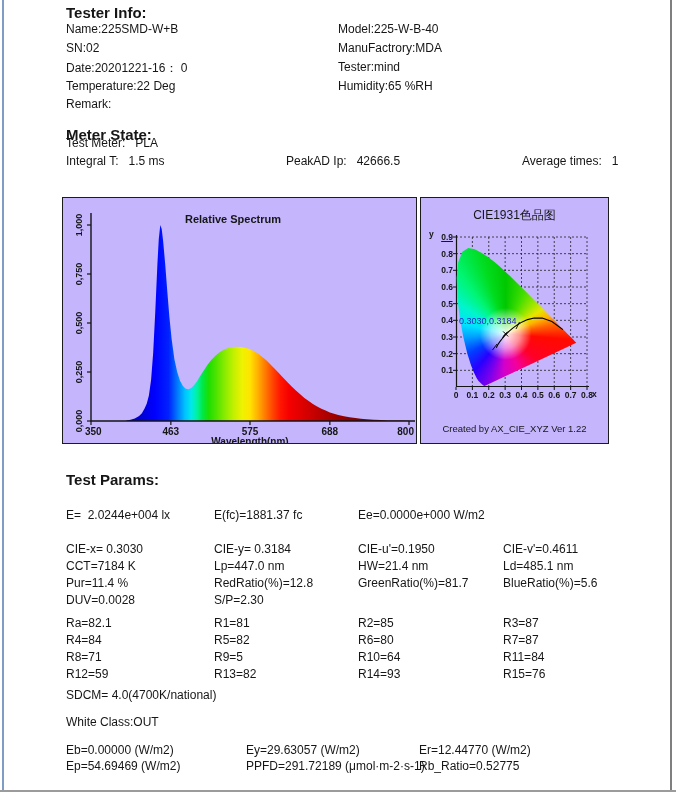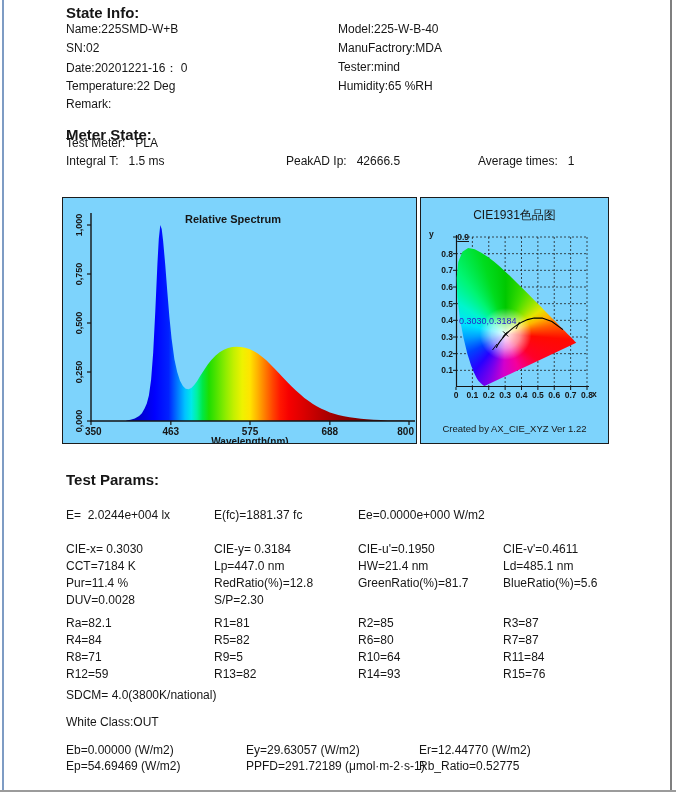--- a/index.html
+++ b/index.html
@@ -7,45 +7,45 @@
     width:676px;height:798px;position:relative;overflow:hidden;
     background:#ffffff;color:#161616;
     font-family:"Liberation Sans",sans-serif;
   }
   .head{position:absolute;left:66px;font-size:15px;font-weight:bold;white-space:pre}
   .row{position:absolute;left:0;width:676px;height:17px}
   .row span{position:absolute;top:0;white-space:pre;font-size:12px}
   .c1{left:66px}.c2{left:214px}.c3{left:358px}.c4{left:503px}
   .e1{left:66px}.e2{left:246px}.e3{left:419px}
   .sl{left:66px}.sr{left:338px}
-  .m1{left:66px}.m2{left:286px}.m3{left:478px}
+  .m1{left:66px}.m2{left:286px}.m3{left:522px}
   
   .edge{position:absolute}
   
-  .chart-box{position:absolute;border:1px solid #1c1c1c;background:#7dd3fc}
+  .chart-box{position:absolute;border:1px solid #1c1c1c;background:#c4b5fd}
   .sp-title{position:absolute;left:40px;top:15px;width:260px;text-align:center;
             font-size:11px;font-weight:bold;white-space:pre}
   .cie-title{position:absolute;left:0;top:9px;width:100%;text-align:center;
              font-size:12px;font-weight:normal;white-space:pre}
   .cie-caption{position:absolute;left:0;top:225px;width:100%;text-align:center;font-size:9.5px;white-space:pre}
   #cie-plot{position:absolute;left:35px;top:39px;width:131px;height:150px}
   #cie-plot svg{position:absolute;left:0;top:0;overflow:visible}
   #horseshoe{position:absolute;left:0;top:0;width:131px;height:150px}
   #cie-annotation{position:absolute;left:3px;top:79px;font-size:9px;font-weight:normal;white-space:pre}
   .cie-tick{position:absolute;font-size:8.5px;font-weight:bold;white-space:pre}
   svg text{font-family:"Liberation Sans",sans-serif;fill:#161616}
 </style>
 </head>
 <body>
 
 <div class="edge" id="edge-left" style="left: 2px; top: 0px; width: 2px; height: 791px; background: rgb(126, 156, 196);"></div>
 <div class="edge" id="edge-right" style="left: 670px; top: 0px; width: 2px; height: 791px; background: rgb(127, 127, 127);"></div>
 <div class="edge" id="edge-bottom" style="left: 0px; top: 790px; width: 676px; height: 2px; background: rgb(155, 155, 155);"></div>
 
-<div class="head" style="top:4px">State Info:</div>
+<div class="head" style="top:4px">Tester Info:</div>
 <div class="row" style="top:22px">
   <span class="sl">Name:225SMD-W+B</span>
   <span class="sr">Model:225-W-B-40</span>
 </div>
 <div class="row" style="top:41px">
   <span class="sl">SN:02</span>
   <span class="sr">ManuFactrory:MDA</span>
 </div>
 <div class="row" style="top:60px">
   <span class="sl">Date:20201221-16： 0</span>
@@ -193,21 +193,21 @@
     <span class="cie-tick" style="left: 141.625px; top: 192px; width: 16px; text-align: center;">0.7</span>
     <span class="cie-tick" style="left: 158px; top: 192px; width: 16px; text-align: center;">0.8</span>
     <span class="cie-tick" style="left: 14px; width: 18px; text-align: right; top: 167.333px;">0.1</span>
     <span class="cie-tick" style="left: 14px; width: 18px; text-align: right; top: 150.667px;">0.2</span>
     <span class="cie-tick" style="left: 14px; width: 18px; text-align: right; top: 134px;">0.3</span>
     <span class="cie-tick" style="left: 14px; width: 18px; text-align: right; top: 117.333px;">0.4</span>
     <span class="cie-tick" style="left: 14px; width: 18px; text-align: right; top: 100.667px;">0.5</span>
     <span class="cie-tick" style="left: 14px; width: 18px; text-align: right; top: 84px;">0.6</span>
     <span class="cie-tick" style="left: 14px; width: 18px; text-align: right; top: 67.3333px;">0.7</span>
     <span class="cie-tick" style="left: 14px; width: 18px; text-align: right; top: 50.6667px;">0.8</span>
-    <span class="cie-tick" style="left: 30px; width: 18px; text-align: right; top: 34px; text-decoration: underline;">0.9</span>
+    <span class="cie-tick" style="left: 14px; width: 18px; text-align: right; top: 34px; text-decoration: underline;">0.9</span>
   </div>
 
 <div class="head" style="top:471px">Test Params:</div>
 <div class="row" style="top:508px">
   <span class="c1">E=  2.0244e+004 lx</span>
   <span class="c2">E(fc)=1881.37 fc</span>
   <span class="c3">Ee=0.0000e+000 W/m2</span>
 </div>
 
 <div class="row" style="top:542px">
@@ -252,21 +252,21 @@
   <span class="c4">R11=84</span>
 </div>
 <div class="row" style="top:667px">
   <span class="c1">R12=59</span>
   <span class="c2">R13=82</span>
   <span class="c3">R14=93</span>
   <span class="c4">R15=76</span>
 </div>
 
 <div class="row" style="top:688px">
-  <span class="c1">SDCM= 4.0(3800K/national)</span>
+  <span class="c1">SDCM= 4.0(4700K/national)</span>
 </div>
 <div class="row" style="top:715px">
   <span class="c1">White Class:OUT</span>
 </div>
 
 <div class="row" style="top:743px">
   <span class="e1">Eb=0.00000 (W/m2)</span>
   <span class="e2">Ey=29.63057 (W/m2)</span>
   <span class="e3">Er=12.44770 (W/m2)</span>
 </div>

